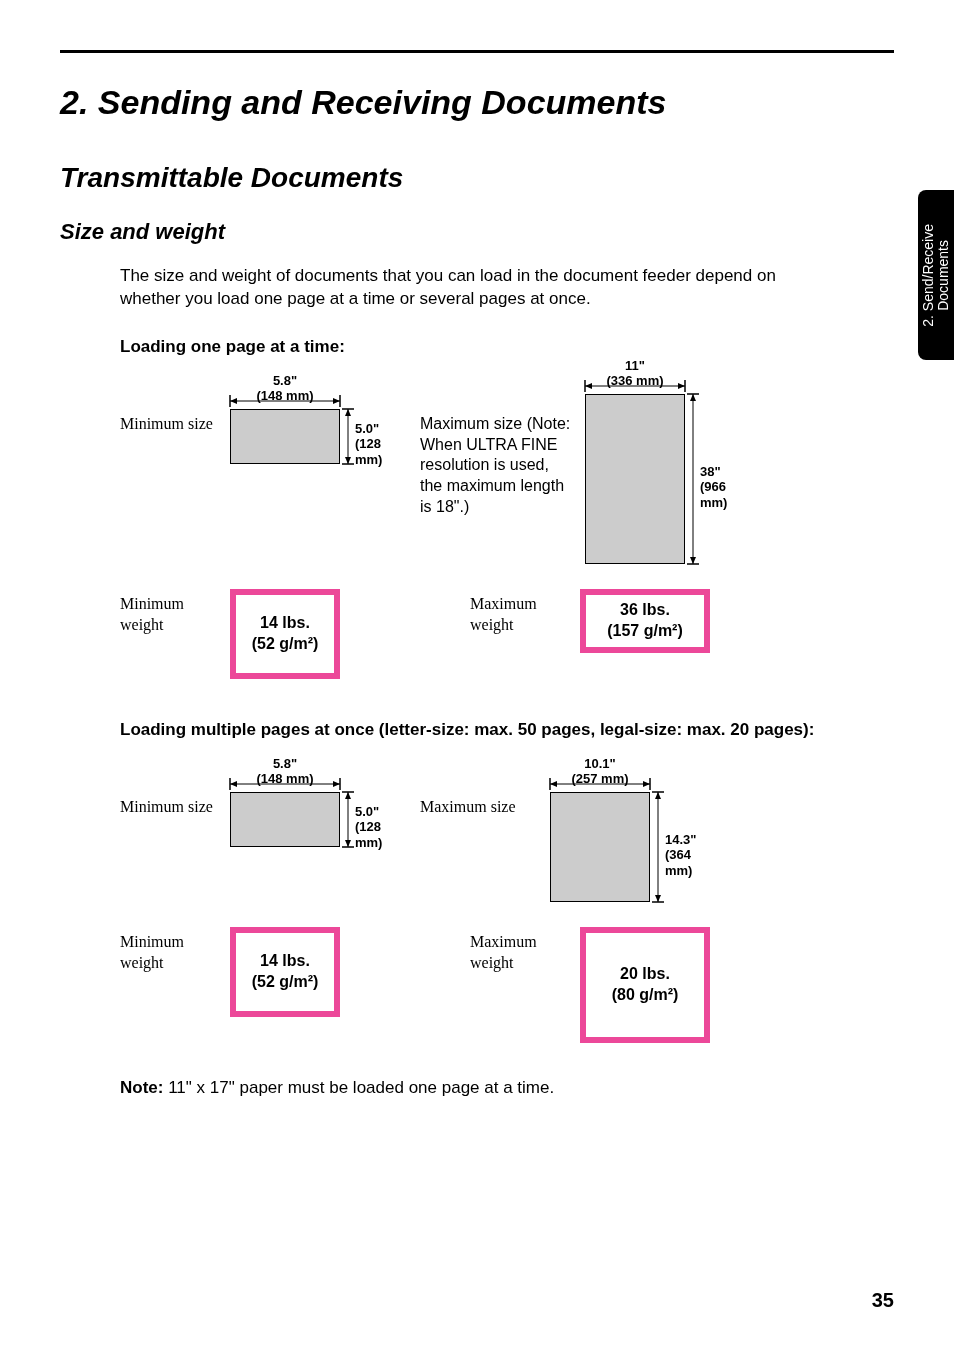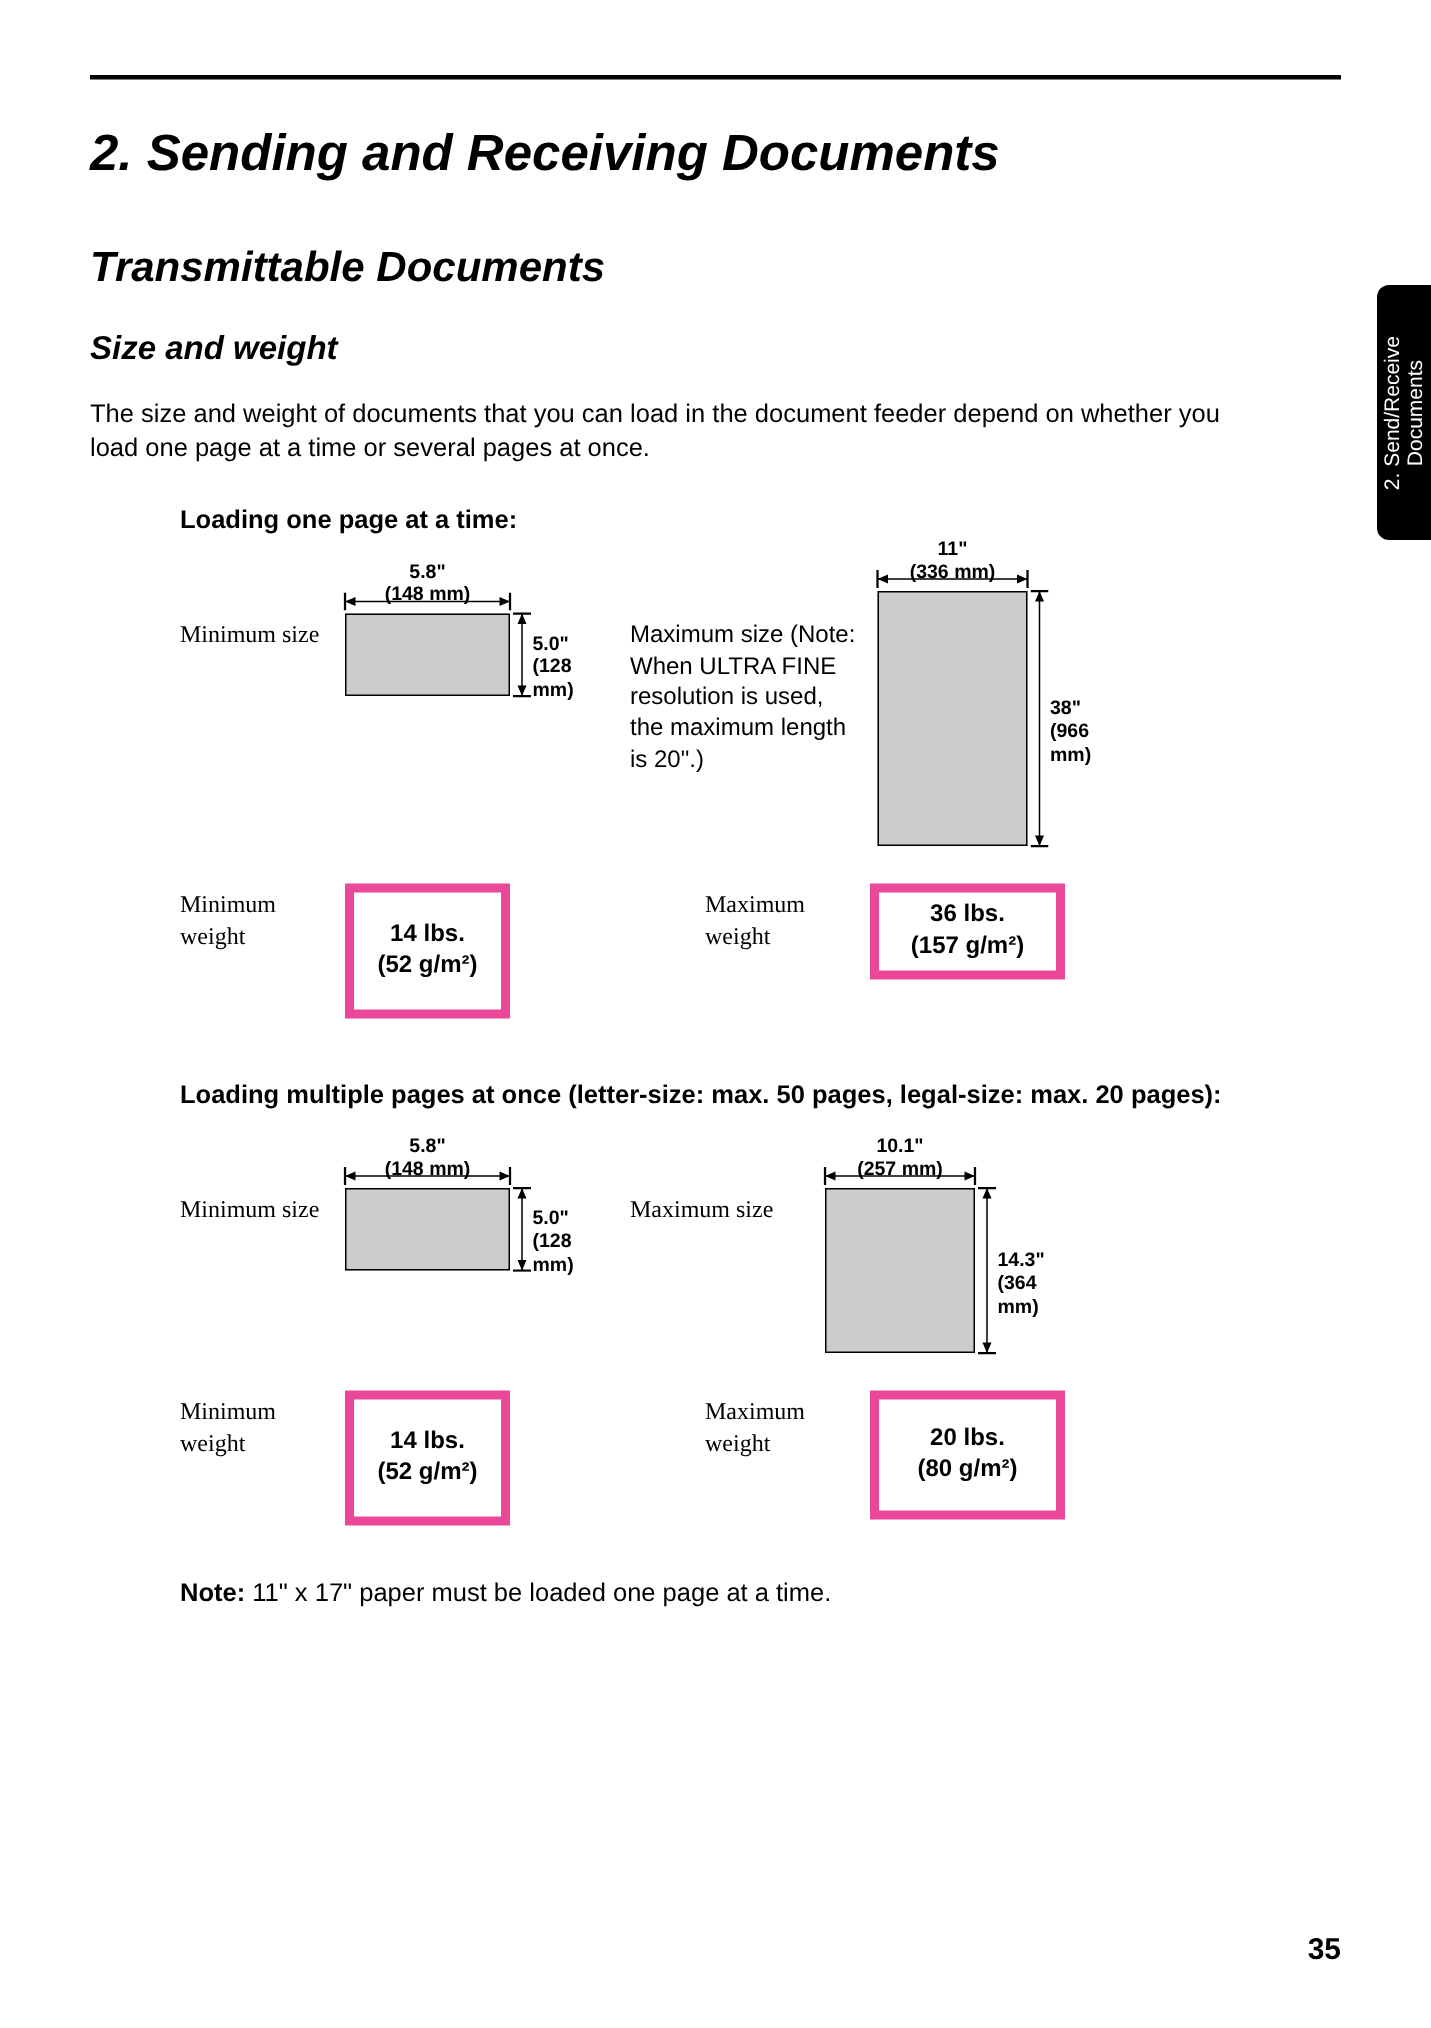--- a/index.html
+++ b/index.html
@@ -30,20 +30,21 @@
       margin-bottom: 25px;
     }
     .subsection-title {
       font-style: italic;
       font-weight: bold;
       font-size: 22px;
       margin-bottom: 20px;
     }
     .body-text {
       font-size: 17px;
+      margin-left: 60px;
       margin-right: 60px;
       line-height: 1.35;
       margin-bottom: 25px;
     }
     .bold-label {
       font-weight: bold;
       font-size: 17px;
       margin-left: 60px;
       margin-right: 60px;
       margin-bottom: 25px;
@@ -175,21 +176,21 @@
       <line x1="0" y1="3" x2="12" y2="3" stroke="#000" stroke-width="1.5"></line>
       <line x1="0" y1="58" x2="12" y2="58" stroke="#000" stroke-width="1.5"></line>
       <line x1="6" y1="3" x2="6" y2="58" stroke="#000" stroke-width="1"></line>
       <polygon points="6,3 3,10 9,10" fill="#000"></polygon>
       <polygon points="6,58 3,51 9,51" fill="#000"></polygon>
     </svg>
     <div class="dim-label" style="left:125px; top:12px; text-align:left;">
       <span>5.0"</span><br><span>(128 mm)</span>
     </div>
   </div>
-  <div class="max-label-col" style="margin-left:80px;">Maximum size (Note: When ULTRA FINE resolution is used, the maximum length is 20".)</div>
+  <div class="max-label-col" style="margin-left:80px;">Maximum size (Note: When ULTRA FINE resolution is used, the maximum length is 18".)</div>
   <div class="diagram-box-container" style="margin-left:10px; margin-top:-15px;">
     <div class="size-box" style="width:100px; height:170px;"></div>
     <svg class="arrow-h" width="106" height="12">
       <line x1="3" y1="0" x2="3" y2="12" stroke="#000" stroke-width="1.5"></line>
       <line x1="103" y1="0" x2="103" y2="12" stroke="#000" stroke-width="1.5"></line>
       <line x1="3" y1="6" x2="103" y2="6" stroke="#000" stroke-width="1"></line>
       <polygon points="3,6 10,3 10,9" fill="#000"></polygon>
       <polygon points="103,6 96,3 96,9" fill="#000"></polygon>
     </svg>
     <div class="dim-label h-dim" style="left:0; width:100px;">
@@ -280,21 +281,21 @@
 
 <div class="diagram-row" style="margin-bottom:35px;">
   <div class="diagram-label">Minimum weight</div>
   <div class="weight-box" style="width:110px; height:90px;">
     <div>
       <span>14 lbs.</span><br>
       <span>(52 g/m²)</span>
     </div>
   </div>
   <div class="diagram-label" style="margin-left:130px; width:110px;">Maximum weight</div>
-  <div class="weight-box" style="width:130px; height:86px;">
+  <div class="weight-box" style="width:130px; height:116px;">
     <div>
       <span>20 lbs.</span><br>
       <span>(80 g/m²)</span>
     </div>
   </div>
 </div>
 
 <div class="note-text">
   <b>Note:</b><span> 11" x 17" paper must be loaded one page at a time.</span>
 </div>

